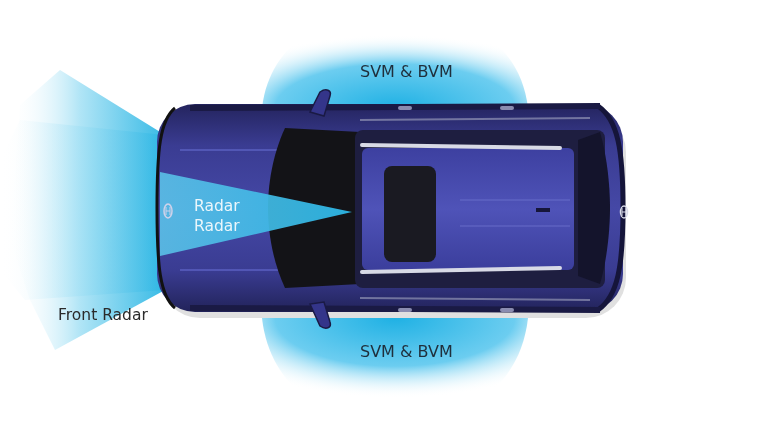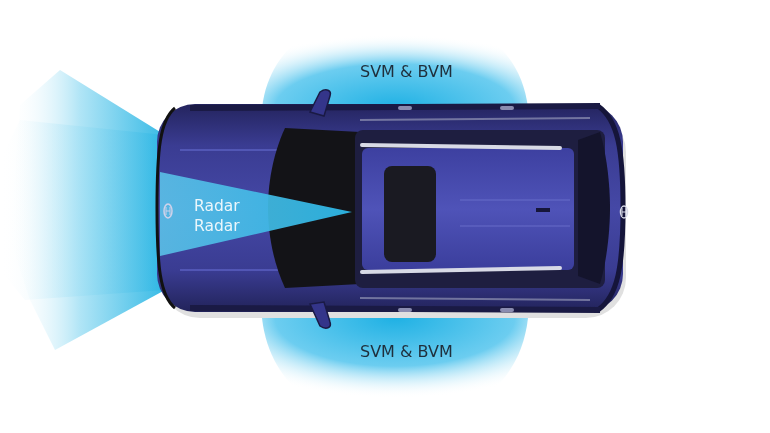--- a/index.html
+++ b/index.html
@@ -106,17 +106,18 @@
       <path d="M166,207 L166,215 M170,207 L170,215 M166,211 L170,211" stroke="#cfd2ea" stroke-width="1"></path>
     </g>
     <g>
       <ellipse cx="624" cy="212" rx="3.5" ry="6" fill="none" stroke="#d8dae8" stroke-width="1.5"></ellipse>
       <path d="M622,208 L622,216 M626,208 L626,216 M622,212 L626,212" stroke="#d8dae8" stroke-width="1"></path>
     </g>
   </svg>
 
   <div class="label svm-top">SVM &amp; BVM</div>
   <div class="label svm-bot">SVM &amp; BVM</div>
+  <div class="label radar">Front Radar</div>
   <div class="label cam">
     <div>Radar</div>
     <div>Radar</div>
   </div>
 </div>
 
 </body></html>

